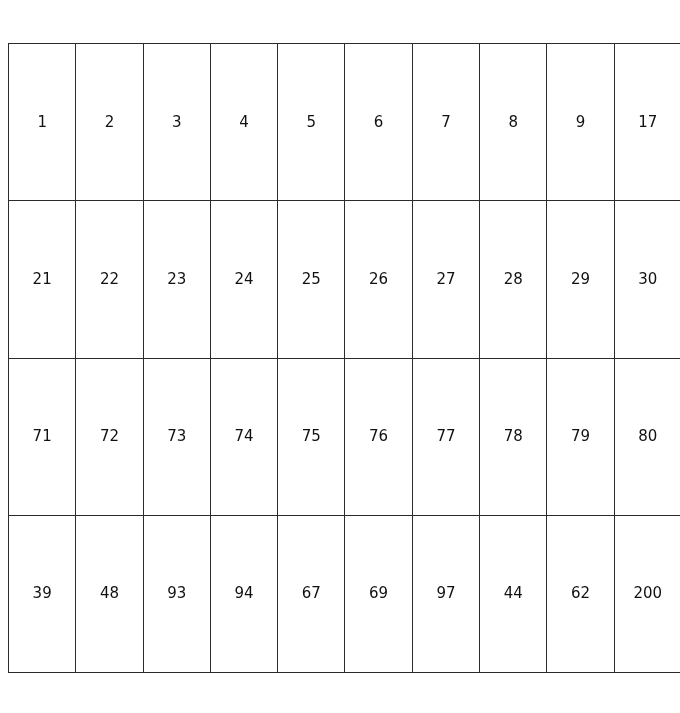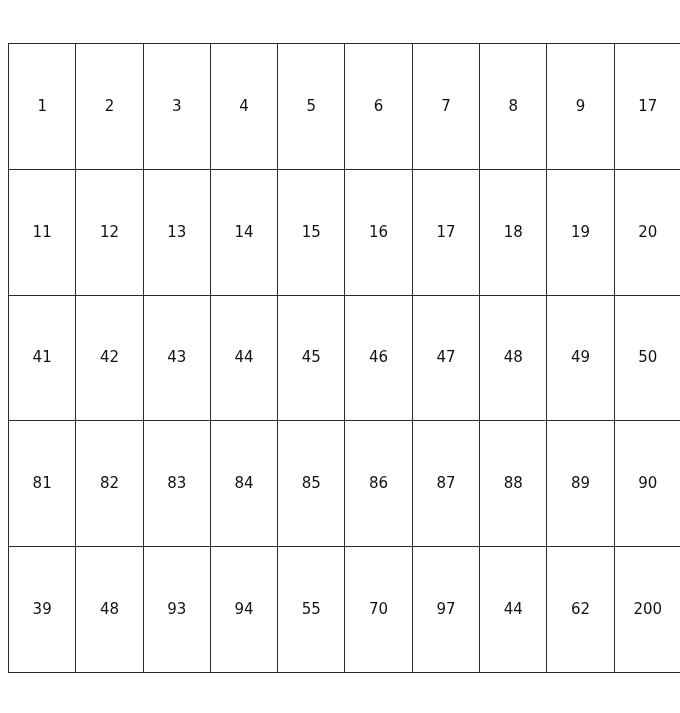--- a/index.html
+++ b/index.html
@@ -60,62 +60,50 @@
           <td>3</td>
           <td>4</td>
           <td>5</td>
           <td>6</td>
           <td>7</td>
           <td>8</td>
           <td>9</td>
           <td>17</td>
         </tr>
         <tr>
-          <td>11</td>
-          <td>12</td>
-          <td>13</td>
-          <td>14</td>
-          <td>15</td>
-          <td>16</td>
-          <td>17</td>
-          <td>18</td>
-          <td>19</td>
-          <td>20</td>
+          <td>21</td>
+          <td>22</td>
+          <td>23</td>
+          <td>24</td>
+          <td>25</td>
+          <td>26</td>
+          <td>27</td>
+          <td>28</td>
+          <td>29</td>
+          <td>30</td>
         </tr>
         <tr>
-          <td>41</td>
-          <td>42</td>
-          <td>43</td>
-          <td>44</td>
-          <td>45</td>
-          <td>46</td>
-          <td>47</td>
-          <td>48</td>
-          <td>49</td>
-          <td>50</td>
-        </tr>
-        <tr>
-          <td>81</td>
-          <td>82</td>
-          <td>83</td>
-          <td>84</td>
-          <td>85</td>
-          <td>86</td>
-          <td>87</td>
-          <td>88</td>
-          <td>89</td>
-          <td>90</td>
+          <td>71</td>
+          <td>72</td>
+          <td>73</td>
+          <td>74</td>
+          <td>75</td>
+          <td>76</td>
+          <td>77</td>
+          <td>78</td>
+          <td>79</td>
+          <td>80</td>
         </tr>
         <tr>
           <td>39</td>
           <td>48</td>
           <td>93</td>
           <td>94</td>
-          <td>55</td>
-          <td>70</td>
+          <td>67</td>
+          <td>69</td>
           <td>97</td>
           <td>44</td>
           <td>62</td>
           <td>200</td>
         </tr>
       </tbody>
     </table>
   </div>
 </div>
 

